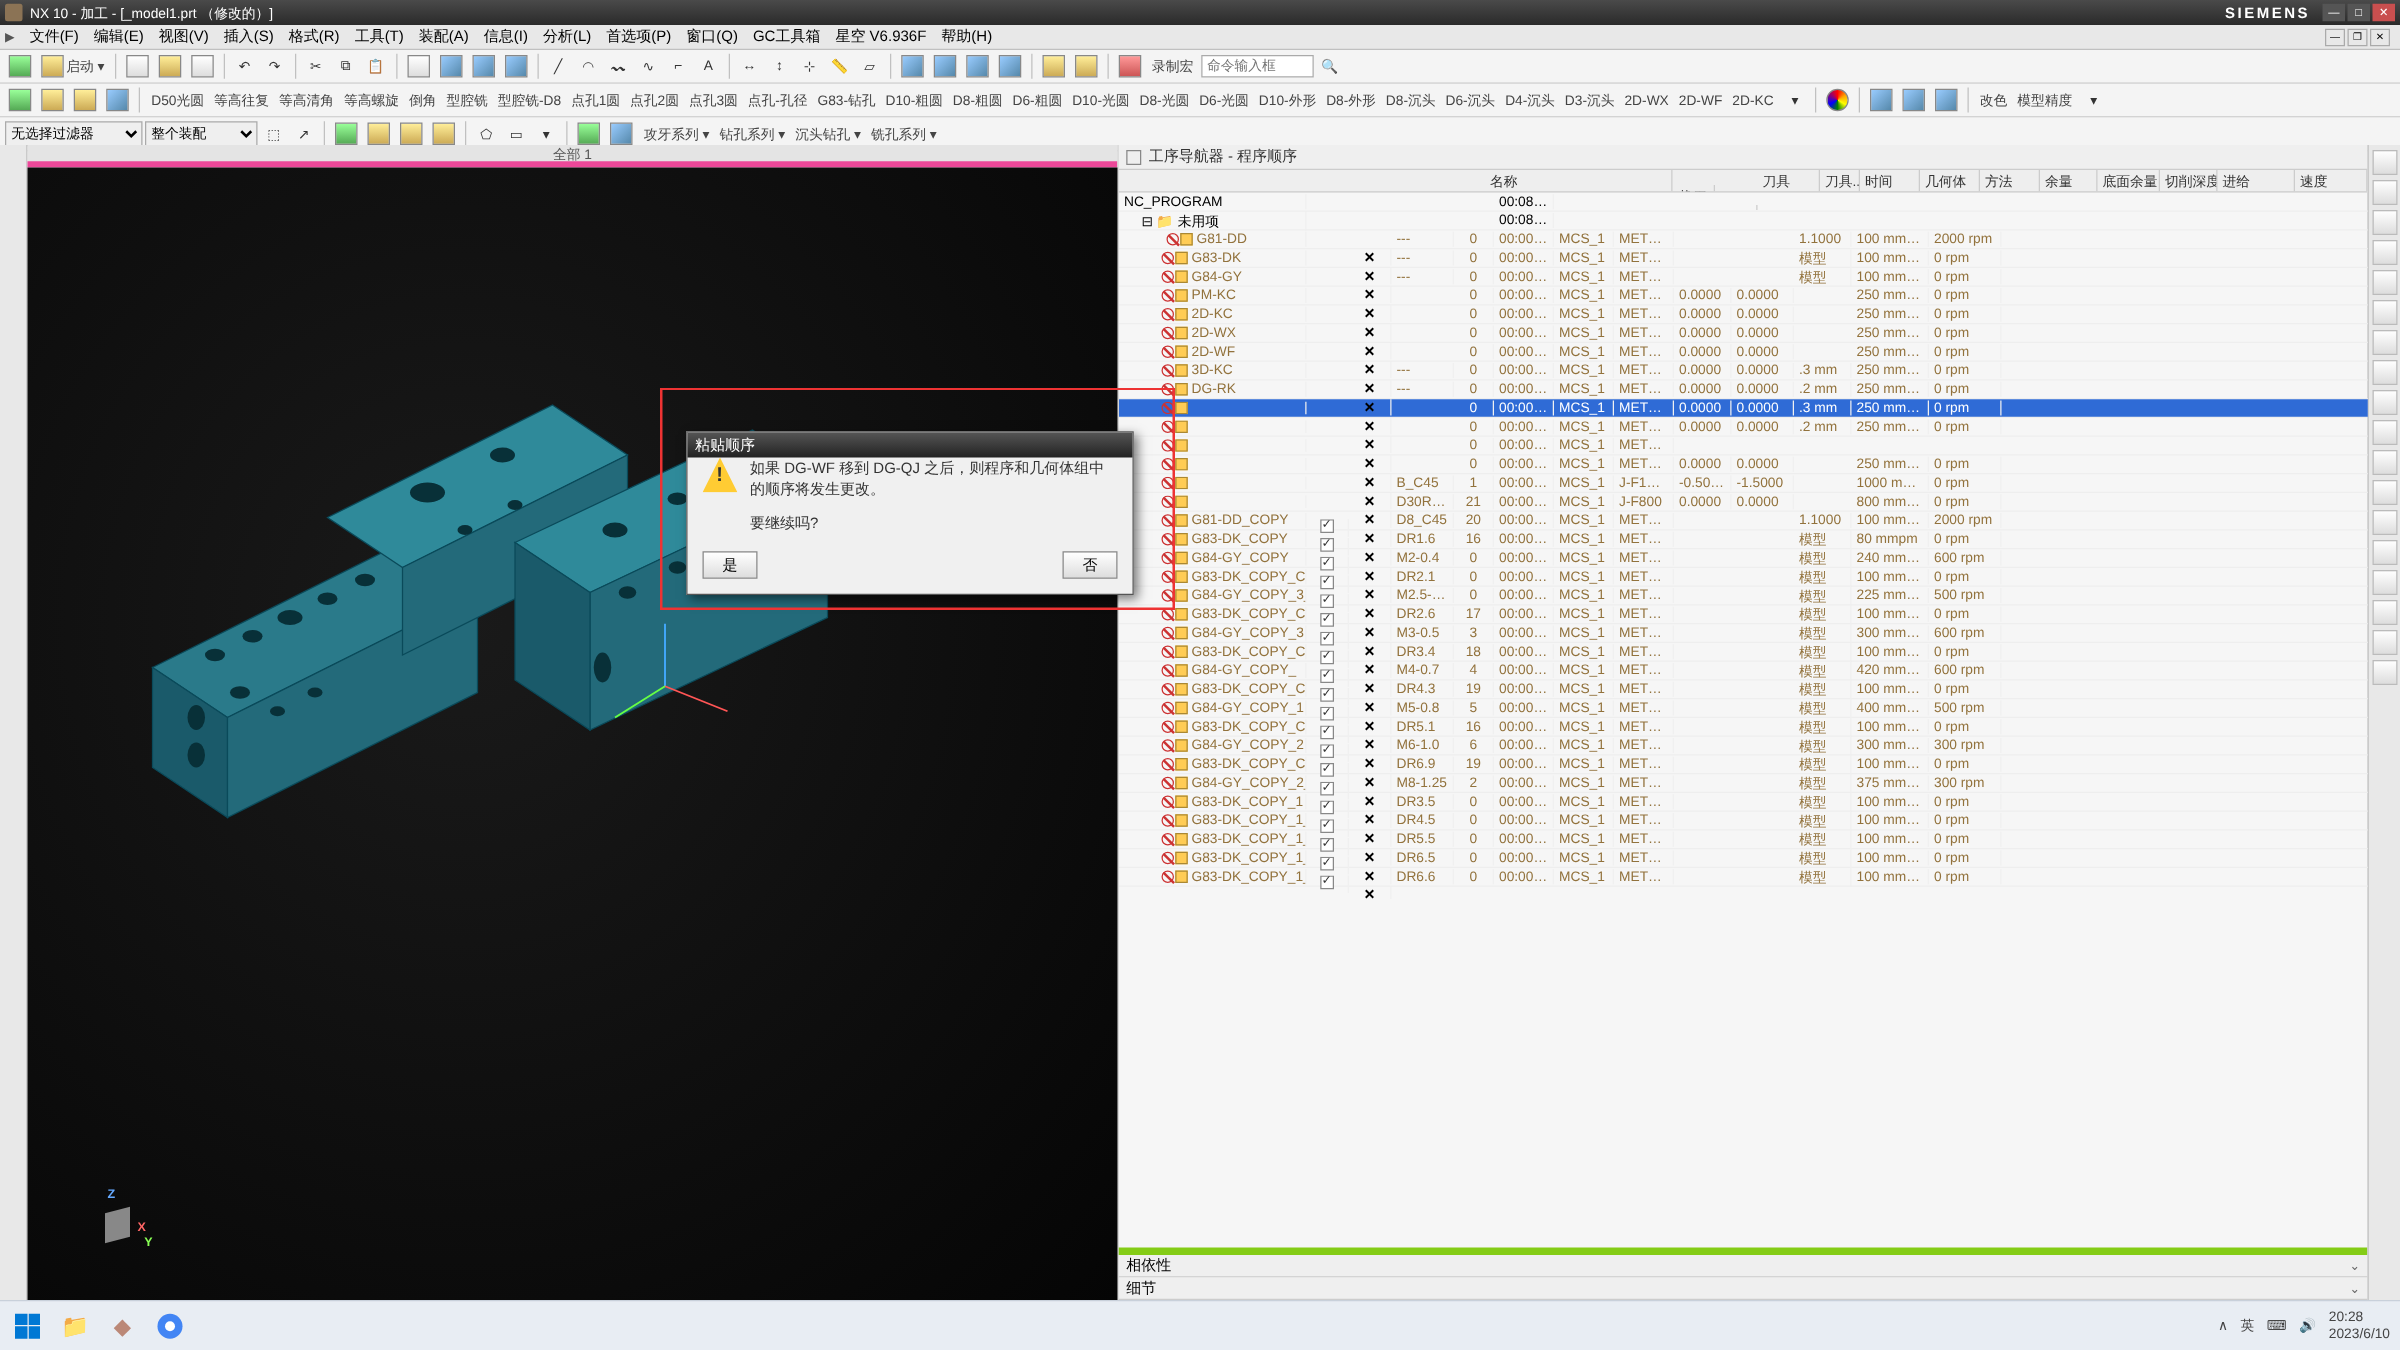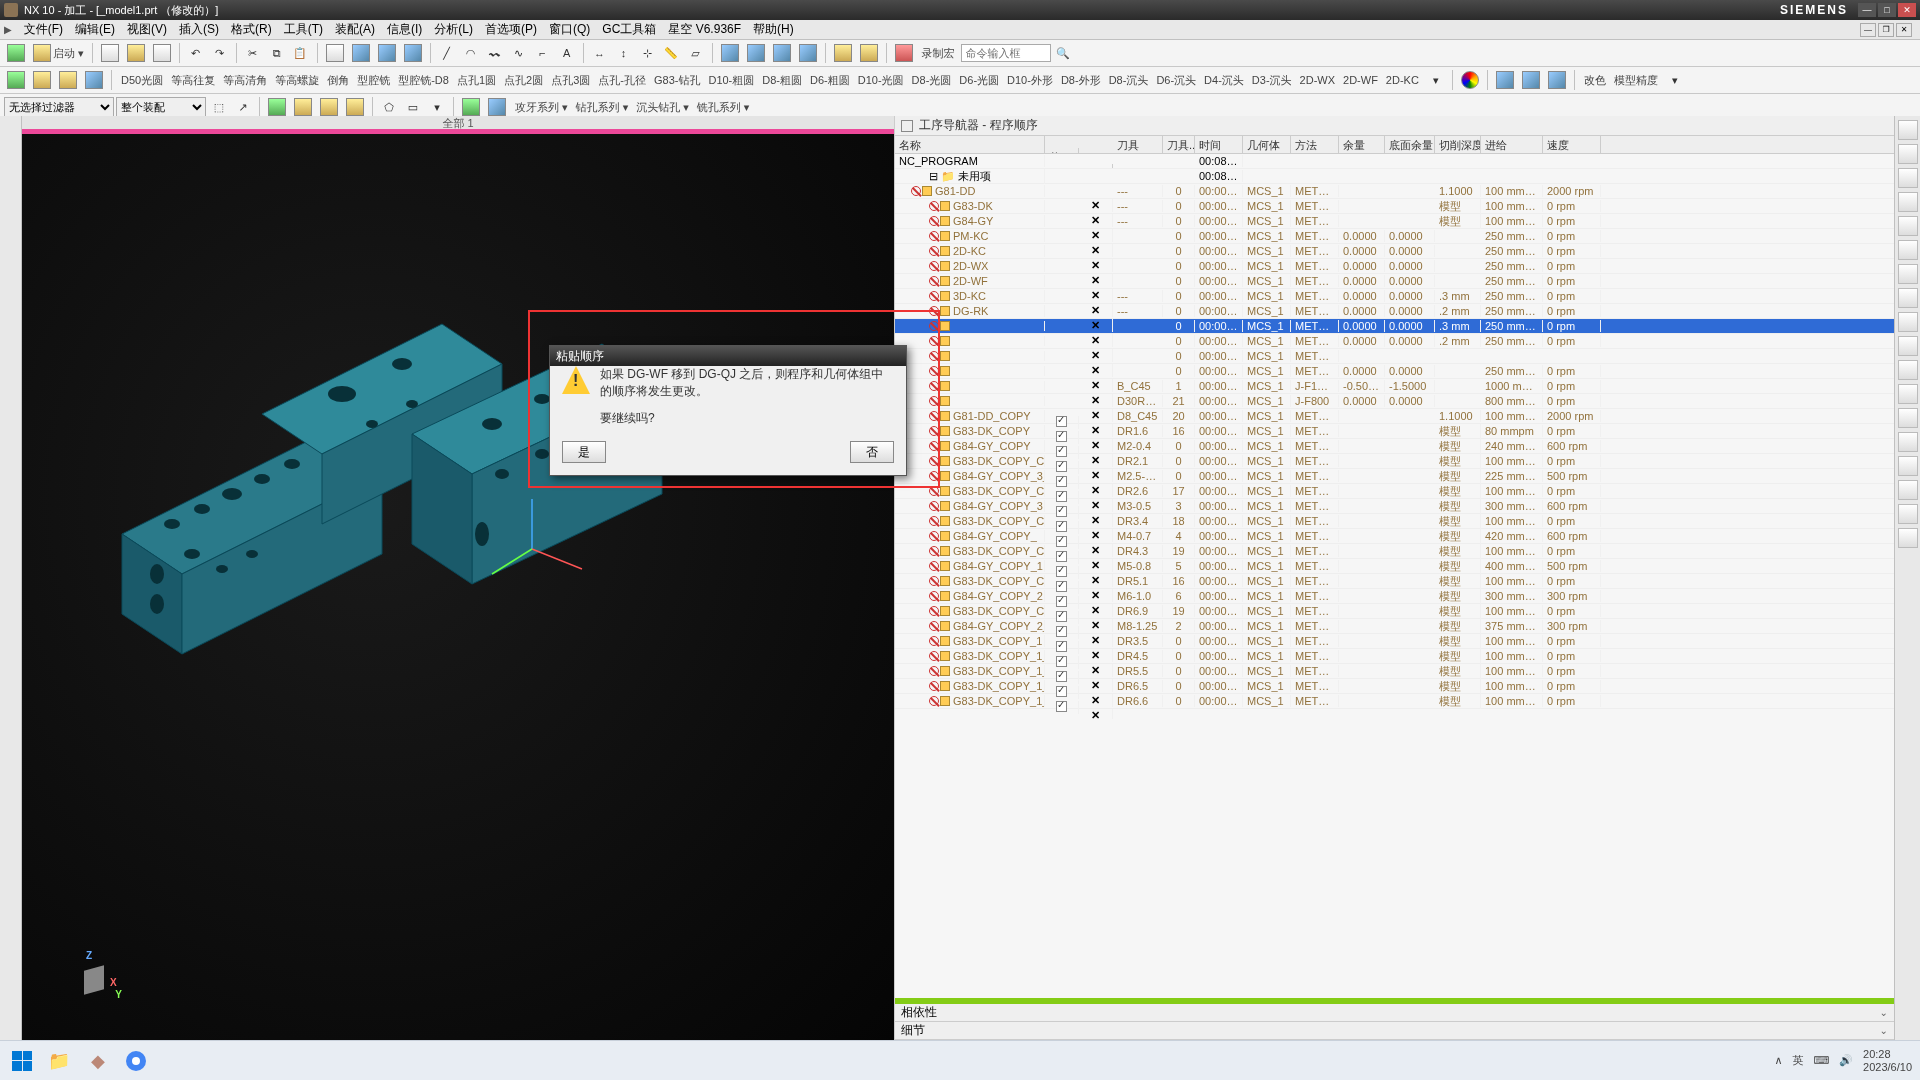--- a/index.html
+++ b/index.html
@@ -47,21 +47,21 @@
 .coord .ax { position:absolute; font-size:10px; font-weight:bold;}
 .coord .z{ color:#6af; left:24px; top:0;}
 .coord .y{ color:#8f5; right:0; bottom:10px;}
 .coord .x{ color:#f66; left:48px; bottom:22px;}
 .coord .cube{ position:absolute; left:22px; bottom:18px; width:20px; height:24px; background:#888; transform: skewY(-15deg);}
 
 .right-panel { flex: 1; display:flex; flex-direction:column; background:#f6f6f6; border-left:1px solid #ccc;}
 .nav-title { height:20px; background:#efefef; border-bottom:1px solid #ccc; display:flex; align-items:center; padding:0 6px; font-size:12px; color:#333;}
 .nav-title .pin{ margin-right:6px; width:12px;height:12px; border:1px solid #888;}
 .grid-wrap { flex:1; overflow:hidden; position:relative;}
-.grid-header { display:flex; background:#eee; border-bottom:1px solid #ccc; font-size:11px; color:#333; height:18px;}
+.grid-header { display:flex; background:#eee; border-bottom:1px solid #ccc; font-size:11px; color:#333; height:18px;justify-content:flex-end;}
 .grid-header .gh { border-right:1px solid #ccc; padding:2px 4px; overflow:hidden; white-space:nowrap;}
 .grid-body { height: 565px; overflow-y:auto; font-size:11px;}
 .grow { display:flex; height:15px; align-items:center; border-bottom:1px solid #eee;}
 .grow .gc { border-right:1px solid #f0f0f0; padding:0 4px; overflow:hidden; white-space:nowrap; text-overflow:ellipsis; color:#92723c;}
 .grow.sel { background:#2f6bd6; color:#fff;}
 .grow.sel .gc{ color:#fff;}
 .grow .gc.name { color:#92723c; display:flex; align-items:center; gap:3px;}
 .grow .gc.black{ color:#000;}
 .ico-op { display:inline-flex; gap:1px; }
 .ico-op .a{ width:10px;height:10px; border-radius:50%; border:1.5px solid #c33; position:relative;}
@@ -365,36 +365,36 @@
             <div class="gc c-sj black">00:08:12</div>
             <div class="gc c-jht"></div>
             <div class="gc c-ff"></div>
             <div class="gc c-yl"></div>
             <div class="gc c-dmyl"></div>
             <div class="gc c-qxsd"></div>
             <div class="gc c-jg"></div>
             <div class="gc c-sd"></div>
           </div>
           <div class="grow">
-            <div class="gc name c-name black" style="padding-left:34px">⊟ 📁 未用项</div>
+            <div class="gc name c-name black" style="padding-left:18px">⊟ 📁 未用项</div>
             <div class="gc c-hd"></div>
             <div class="gc c-dg"></div>
             <div class="gc c-dd"></div>
             <div class="gc c-dj"></div>
             <div class="gc c-sj black">00:08:12</div>
             <div class="gc c-jht"></div>
             <div class="gc c-ff"></div>
             <div class="gc c-yl"></div>
             <div class="gc c-dmyl"></div>
             <div class="gc c-qxsd"></div>
             <div class="gc c-jg"></div>
             <div class="gc c-sd"></div>
           </div>
           <div class="grow">
-            <div class="gc name c-name" style="padding-left:16px"><span class="ico-op">
+            <div class="gc name c-name" style="padding-left:38px"><span class="ico-op">
                 <span class="a"></span>
                 <span class="b"></span>
               </span> G81-DD</div>
             <div class="gc c-hd"></div>
             <div class="gc c-dg"><span class="x-mark">✕</span></div>
             <div class="gc c-dd">---</div>
             <div class="gc c-dj">0</div>
             <div class="gc c-sj">00:00:00</div>
             <div class="gc c-jht">MCS_1</div>
             <div class="gc c-ff">METHOD</div>

